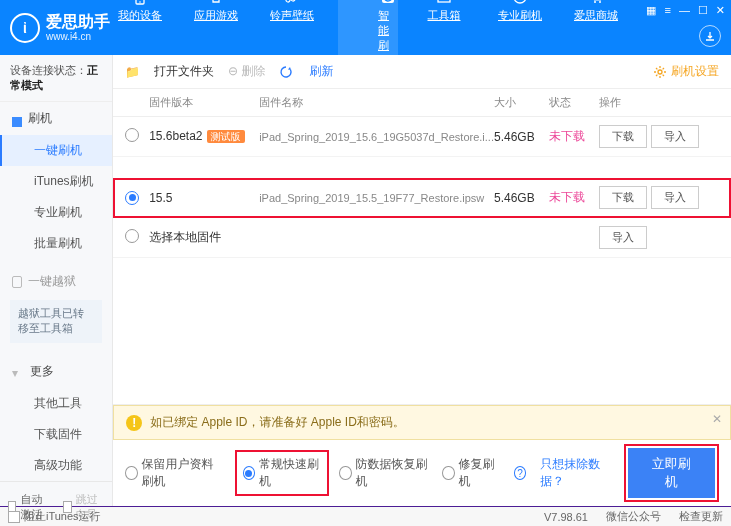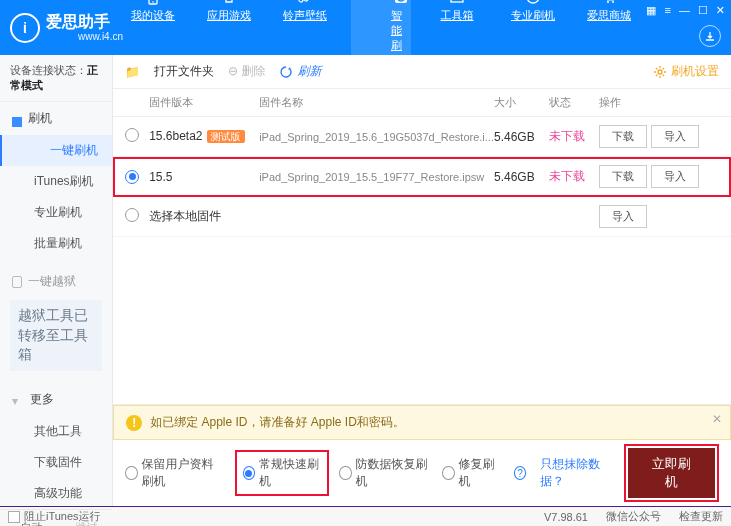--- a/index.html
+++ b/index.html
@@ -2,84 +2,84 @@
 <html><head>
 <meta charset="utf-8">
 <style>
 * { margin: 0; padding: 0; box-sizing: border-box; font-family: "Microsoft YaHei", Arial, sans-serif; }
 body { width: 731px; height: 526px; background: #fff; font-size: 12px; color: #333; overflow: hidden; }
 
 .titlebar { height: 55px; background: linear-gradient(#0a84ff, #0a84ff); color: #fff; display: flex; align-items: center; padding: 0 10px; position: relative; }
 .logo-circle { width: 30px; height: 30px; border: 2px solid #fff; border-radius: 50%; display: flex; align-items: center; justify-content: center; font-weight: bold; font-size: 14px; margin-right: 6px; }
 .brand { display: flex; flex-direction: column; line-height: 1.1; }
 .brand-name { font-size: 16px; font-weight: bold; }
-.brand-url { font-size: 10px; opacity: .9; margin-left: 32px; }
+.brand-url { font-size: 10px; opacity: .9; }
 .topnav { display: flex; gap: 16px; text-decoration: underline; }
 .topnav-item { width: 60px; display: flex; flex-direction: column; align-items: center; gap: 2px; padding: 4px 0; cursor: pointer; }
 .topnav-item.active { background: rgba(255,255,255,.15); border-radius: 4px; padding-left: 40px; }
 .topnav-item .ico { width: 18px; height: 18px; display: flex; align-items: center; justify-content: center; }
 .topnav-item span { font-size: 11px; }
 .win-controls { position: absolute; right: 6px; top: 4px; display: flex; gap: 8px; font-size: 11px; }
 .win-controls div { cursor: pointer; }
 .dl-circle { position: absolute; right: 10px; bottom: 8px; width: 22px; height: 22px; border: 1.5px solid rgba(255,255,255,.7); border-radius: 50%; display: flex; align-items: center; justify-content: center; cursor: pointer; }
 
 .body-row { display: flex; height: 451px; }
 .sidebar { width: 150px; background: #f7f8fa; border-right: 1px solid #e8e8e8; display: flex; flex-direction: column; }
 .conn-status { padding: 8px 10px; font-size: 11px; color: #555; border-bottom: 1px solid #eee; }
 .conn-status b { color: #222; }
 .side-group-head { display: flex; align-items: flex-end; gap: 6px; padding: 8px 12px; color: #4a4a4a; font-size: 12px; }
 .side-group-head .sq { width: 10px; height: 10px; background: #3b8cff; }
 .side-item { padding: 7px 12px 7px 34px; color: #555; cursor: pointer; }
-.side-item.active { background: #e6f0ff; color: #2a7bff; border-left: 2px solid #2a7bff; padding-left: 48px; }
+.side-item.active { background: #e6f0ff; color: #2a7bff; border-left: 2px solid #2a7bff; padding-left: 32px; }
 .side-sep { height: 1px; background: #eaeaea; margin: 4px 10px; }
 .side-lock { display: flex; align-items: center; gap: 6px; padding: 6px 12px; color: #999; font-size: 12px; }
 .side-lock .lockico { width: 10px; height: 12px; border: 1px solid #bbb; border-radius: 2px; position: relative; }
-.jailbreak-note { margin: 4px 10px; background: #eef3f9; color: #6a7a8a; font-size: 14px; padding: 6px 8px; line-height: 1.4; }
+.jailbreak-note { margin: 4px 10px; background: #eef3f9; color: #6a7a8a; font-size: 11px; padding: 6px 8px; line-height: 1.4; }
 .chev { color: #bbb; margin-right: 6px; }
 
 .sidebar-bottom { margin-top: auto; border-top: 1px solid #e8e8e8; padding: 6px 8px; font-size: 11px; }
 .chk-row { display: flex; align-items: center; gap: 4px; color: #666; margin: 4px 0; }
 .chk { width: 12px; height: 12px; border: 1px solid #aaa; background: #fff; }
 
 .main { flex: 1; display: flex; flex-direction: column; position: relative; }
 .toolbar { height: 34px; display: flex; align-items: center; padding: 0 12px; gap: 14px; border-bottom: 1px solid #eee; font-size: 12px; }
 .toolbar .folder-ico { color: #f5a623; }
 .toolbar .disabled { color: #bbb; }
-.toolbar .refresh { color: #2a7bff; display: flex; align-items: center; gap: 4px; cursor: pointer; font-style: italic; }
+.toolbar .refresh { color: #2a7bff; display: flex; align-items: center; gap: 16px; cursor: pointer; }
 .toolbar .spacer { flex: 1; }
 .toolbar .settings { color: #f5a623; display: flex; align-items: center; gap: 4px; cursor: pointer; }
 
 .table-head { display: flex; padding: 6px 12px; border-bottom: 1px solid #eee; color: #888; font-size: 11px; }
 .col-radio { width: 24px; }
 .col-ver { width: 110px; }
 .col-name { flex: 1; }
 .col-size { width: 55px; }
 .col-status { width: 50px; }
 .col-ops { width: 120px; text-align: left; }
 
 .fw-row { display: flex; align-items: center; padding: 8px 12px; font-size: 12px; border-bottom: 1px solid #f3f3f3; }
-.fw-row.selected { outline: 2px solid #e13; outline-offset: -2px; }
+.fw-row.selected { outline: 2px solid #e13; outline-offset: -2px; margin-top: 21px; }
 .radio { width: 14px; height: 14px; border: 1.5px solid #999; border-radius: 50%; display: inline-flex; align-items: center; justify-content: center; cursor: pointer; }
 .radio.on { border-color: #2a7bff; }
 .radio.on::after { content: ""; width: 7px; height: 7px; background: #2a7bff; border-radius: 50%; }
 .beta-badge { background: #ff8a3d; color: #fff; font-size: 10px; padding: 1px 4px; border-radius: 2px; margin-left: 4px; }
 .fname { color: #888; font-size: 11px; white-space: nowrap; overflow: hidden; text-overflow: ellipsis; }
 .status-txt { color: #ec4899; }
 .btn-sm { border: 1px solid #ccc; background: #fff; color: #555; font-size: 11px; padding: 3px 12px; cursor: pointer; margin-right: 4px; }
 
 .warning-bar { background: #fff8e1; border: 1px solid #f0e0a0; margin: 0 0 0 0; padding: 8px 12px; display: flex; align-items: center; gap: 8px; color: #8a6d1a; font-size: 12px; position: relative; }
 .warn-ico { width: 16px; height: 16px; background: #f5c518; border-radius: 50%; color: #fff; display: flex; align-items: center; justify-content: center; font-weight: bold; font-size: 12px; }
 .warning-bar .close-x { position: absolute; right: 8px; top: 6px; color: #aaa; cursor: pointer; }
 
 .options-bar { display: flex; align-items: center; gap: 14px; padding: 8px 12px; font-size: 12px; color: #555; }
 .opt { display: flex; align-items: center; gap: 4px; cursor: pointer; }
 .opt.hl { outline: 2px solid #e13; outline-offset: 2px; padding: 2px 4px; }
 .link { color: #2a7bff; cursor: pointer; }
 .info-ico { width: 14px; height: 14px; border: 1.5px solid #2a7bff; border-radius: 50%; color: #2a7bff; display: inline-flex; align-items: center; justify-content: center; font-size: 10px; }
-.primary-btn { background: #7f1d1d; color: #fff; border: none; padding: 7px 24px; font-size: 13px; cursor: pointer; }
+.primary-btn { background: #3b82f6; color: #fff; border: none; padding: 7px 24px; font-size: 13px; cursor: pointer; }
 .primary-wrap { outline: 2px solid #e13; outline-offset: 2px; margin-left: auto; margin-right: 4px; }
 
 .statusbar { height: 20px; border-top: 1px solid #4c1d95; background: #f7f7f7; display: flex; align-items: center; font-size: 11px; color: #666; padding: 0 8px; gap: 18px; }
 .statusbar .spacer { flex: 1; }
 
 .bottom-area { margin-top: auto; border-top: 1px solid #eee; }
 
 svg { display: block; }
 </style>
 </head>

